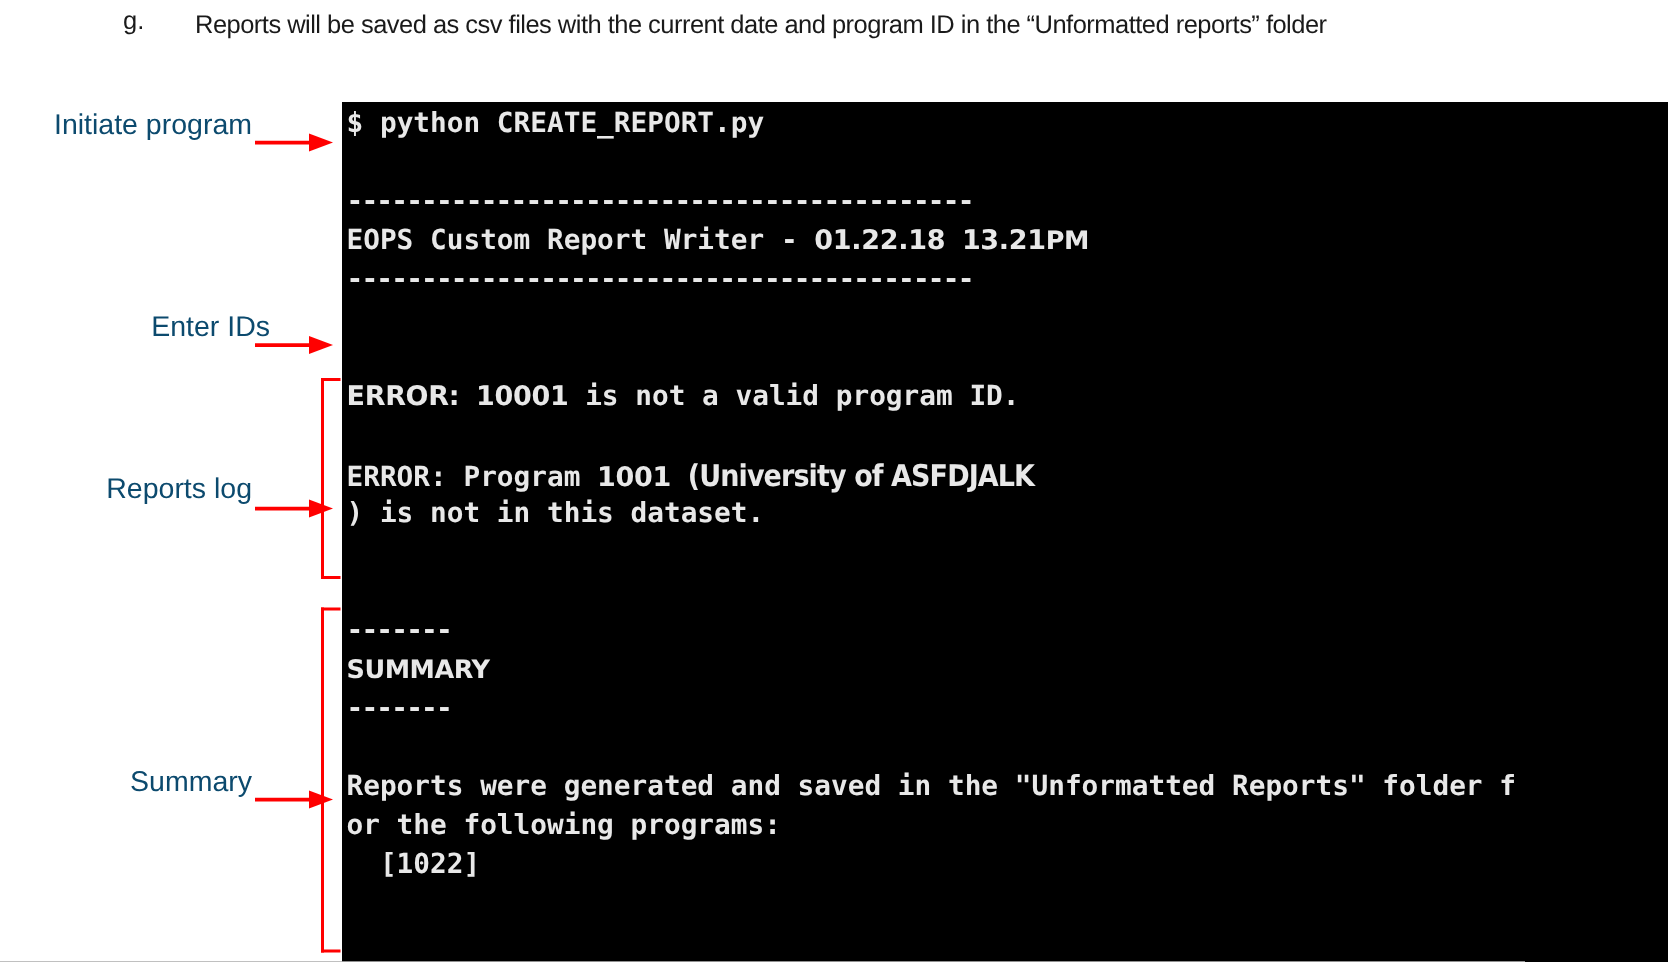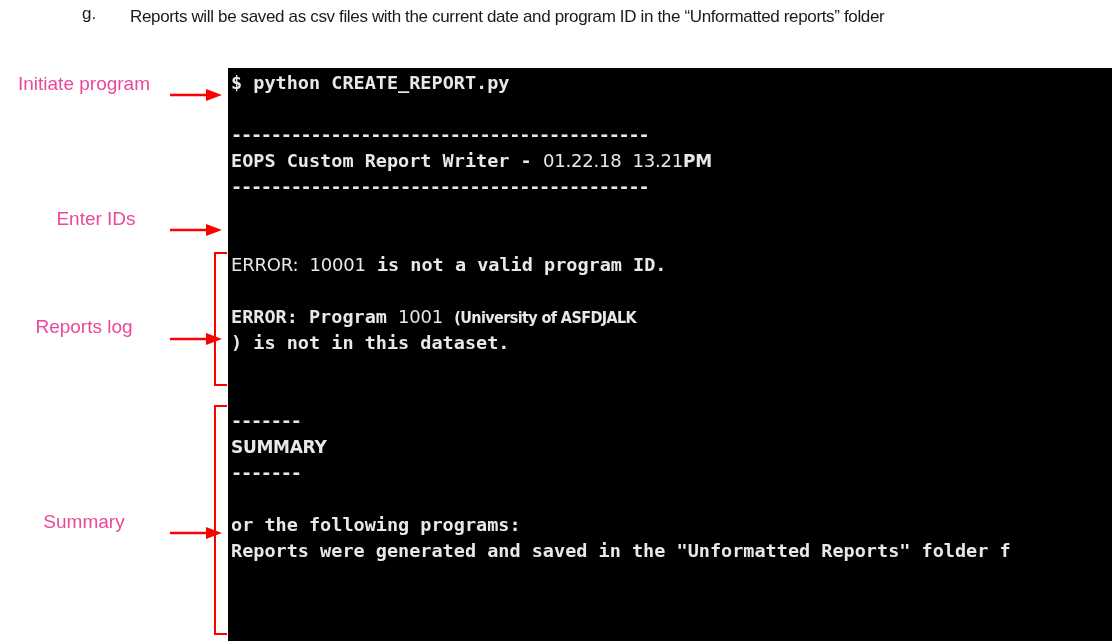--- a/index.html
+++ b/index.html
@@ -70,46 +70,46 @@
     white-space: pre;
     font-weight: bold;
   }
   .tline.blank { color: transparent; }
   .tline.rule {
     letter-spacing: -1.2px;
   }
   
   .prop {
     font-family: "DejaVu Sans", "Liberation Sans", sans-serif;
-    font-weight: normal;
+    font-weight: bold;
     font-size: 18px;
     letter-spacing: -0.2px;
   }
   .narrow {
     font-family: "DejaVu Sans Condensed", "DejaVu Sans", sans-serif;
     font-weight: bold;
-    font-size: 16px;
+    font-size: 20px;
     letter-spacing: -0.6px;
   }
   .sumhead {
     font-family: "DejaVu Sans", "Liberation Sans", sans-serif;
     font-weight: bold;
     font-size: 17px;
     letter-spacing: -0.3px;
     margin-top: 44px;
   }
 
   
   .anno-label {
     position: absolute;
     font-family: "Liberation Sans", sans-serif;
     font-size: 19px;
-    color: #ec4899;
+    color: #0c4a6e;
     white-space: nowrap;
-    text-align: center;
+    text-align: right;
   }
   .anno-arrow {
     position: absolute;
     height: 12px;
   }
   .bracket {
     position: absolute;
     border: 2px solid #ff0000;
     border-right: none;
     width: 13px;
@@ -156,22 +156,23 @@
     <div class="tline blank">&nbsp;</div>
 
     <div class="tline rule">-------</div>
 
     <div class="tline"><span class="sumhead">SUMMARY</span></div>
 
     <div class="tline rule">-------</div>
 
     <div class="tline blank">&nbsp;</div>
 
+    <div class="tline">Reports were generated and saved in the "Unformatted Reports" folder f</div>
     <div class="tline">or the following programs:</div>
-    <div class="tline">Reports were generated and saved in the "Unformatted Reports" folder f</div>
+    <div class="tline">  [1022]</div>
 
   </div>
 </div>
 
 <div class="anno-label" style="left:0px; top:73px; width:168px;">Initiate program</div>
 <svg class="anno-arrow" style="left:170px; top:88px; width:52px; height:14px;" viewBox="0 0 52 14">
   <line x1="0" y1="7" x2="38" y2="7" stroke="#ff0000" stroke-width="2.5"></line>
   <polygon points="36,1 52,7 36,13" fill="#ff0000"></polygon>
 </svg>
 

